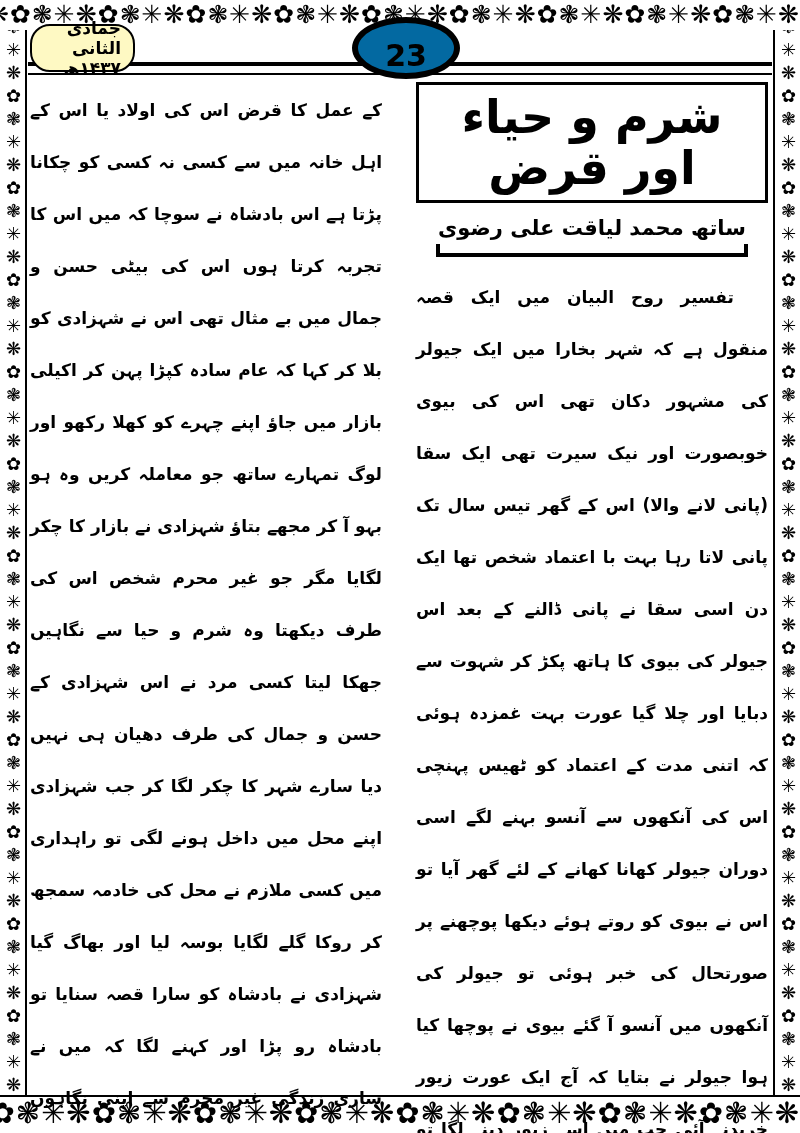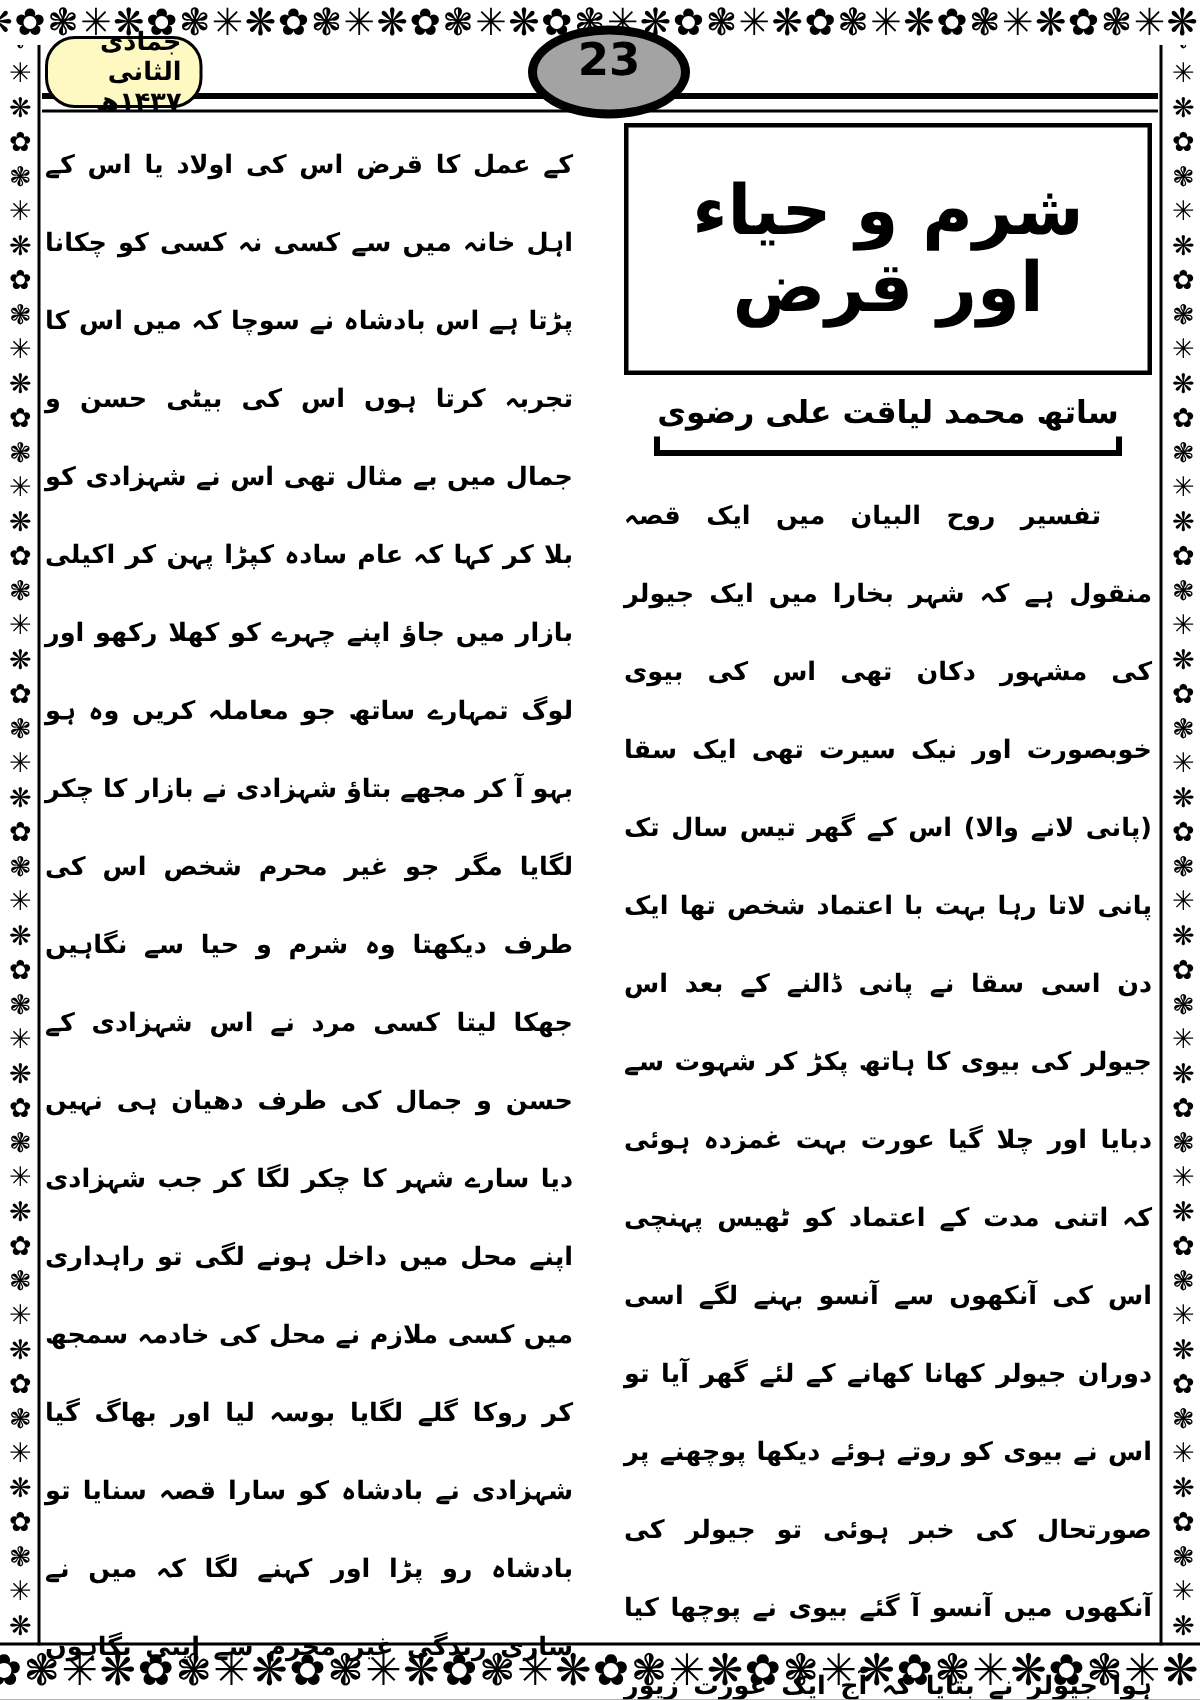--- a/index.html
+++ b/index.html
@@ -32,22 +32,22 @@
     border:2.5px solid #000;border-radius:20px;
     display:flex;align-items:center;justify-content:center;
     font-weight:bold;font-size:17px;
     background:#fef9c3;z-index:2;padding:0 12px;box-sizing:border-box;
   }
   .pill-date{right:665px;left:30px;}   
   .pill-mag{left:570px;right:32px;}    
   .page-num-oval{
     position:absolute;top:17px;left:352px;width:96px;height:50px;
     border:6px solid #000;border-radius:50%;
-    display:flex;align-items:flex-start;justify-content:center;
-    font-weight:bold;font-size:30px;background:#a3a3a3;z-index:3;
+    display:flex;align-items:flex-end;justify-content:center;
+    font-weight:bold;font-size:30px;background:#0369a1;z-index:3;
     font-family:"DejaVu Sans",sans-serif;
   }
   .header-rule{
     position:absolute;top:62px;left:28px;right:28px;height:7px;
     border-top:4px solid #000;border-bottom:2px solid #000;z-index:1;
   }
   
   .col{position:absolute;width:352px;}
   .col-right{right:32px;top:78px;}
   .col-left{left:30px;top:84px;}
@@ -57,21 +57,21 @@
     font-weight:bold;
     line-height:52px;
     text-align:justify;
     text-justify:inter-word;
     direction:rtl;
   }
   .body-text p.indent{text-indent:34px;}
   
   .title-box{
     border:3.5px solid #000;
-    height:168px;margin:4px 0 10px 0;
+    height:121px;margin:4px 0 10px 0;
     display:flex;align-items:center;justify-content:center;
     box-sizing:border-box;
   }
   .article-title{
     font-size:46px;font-weight:bold;line-height:1.1;
     text-align:center;direction:rtl;
   }
   .author-name{
     text-align:center;font-size:21px;font-weight:bold;
     margin-top:6px;line-height:30px;

